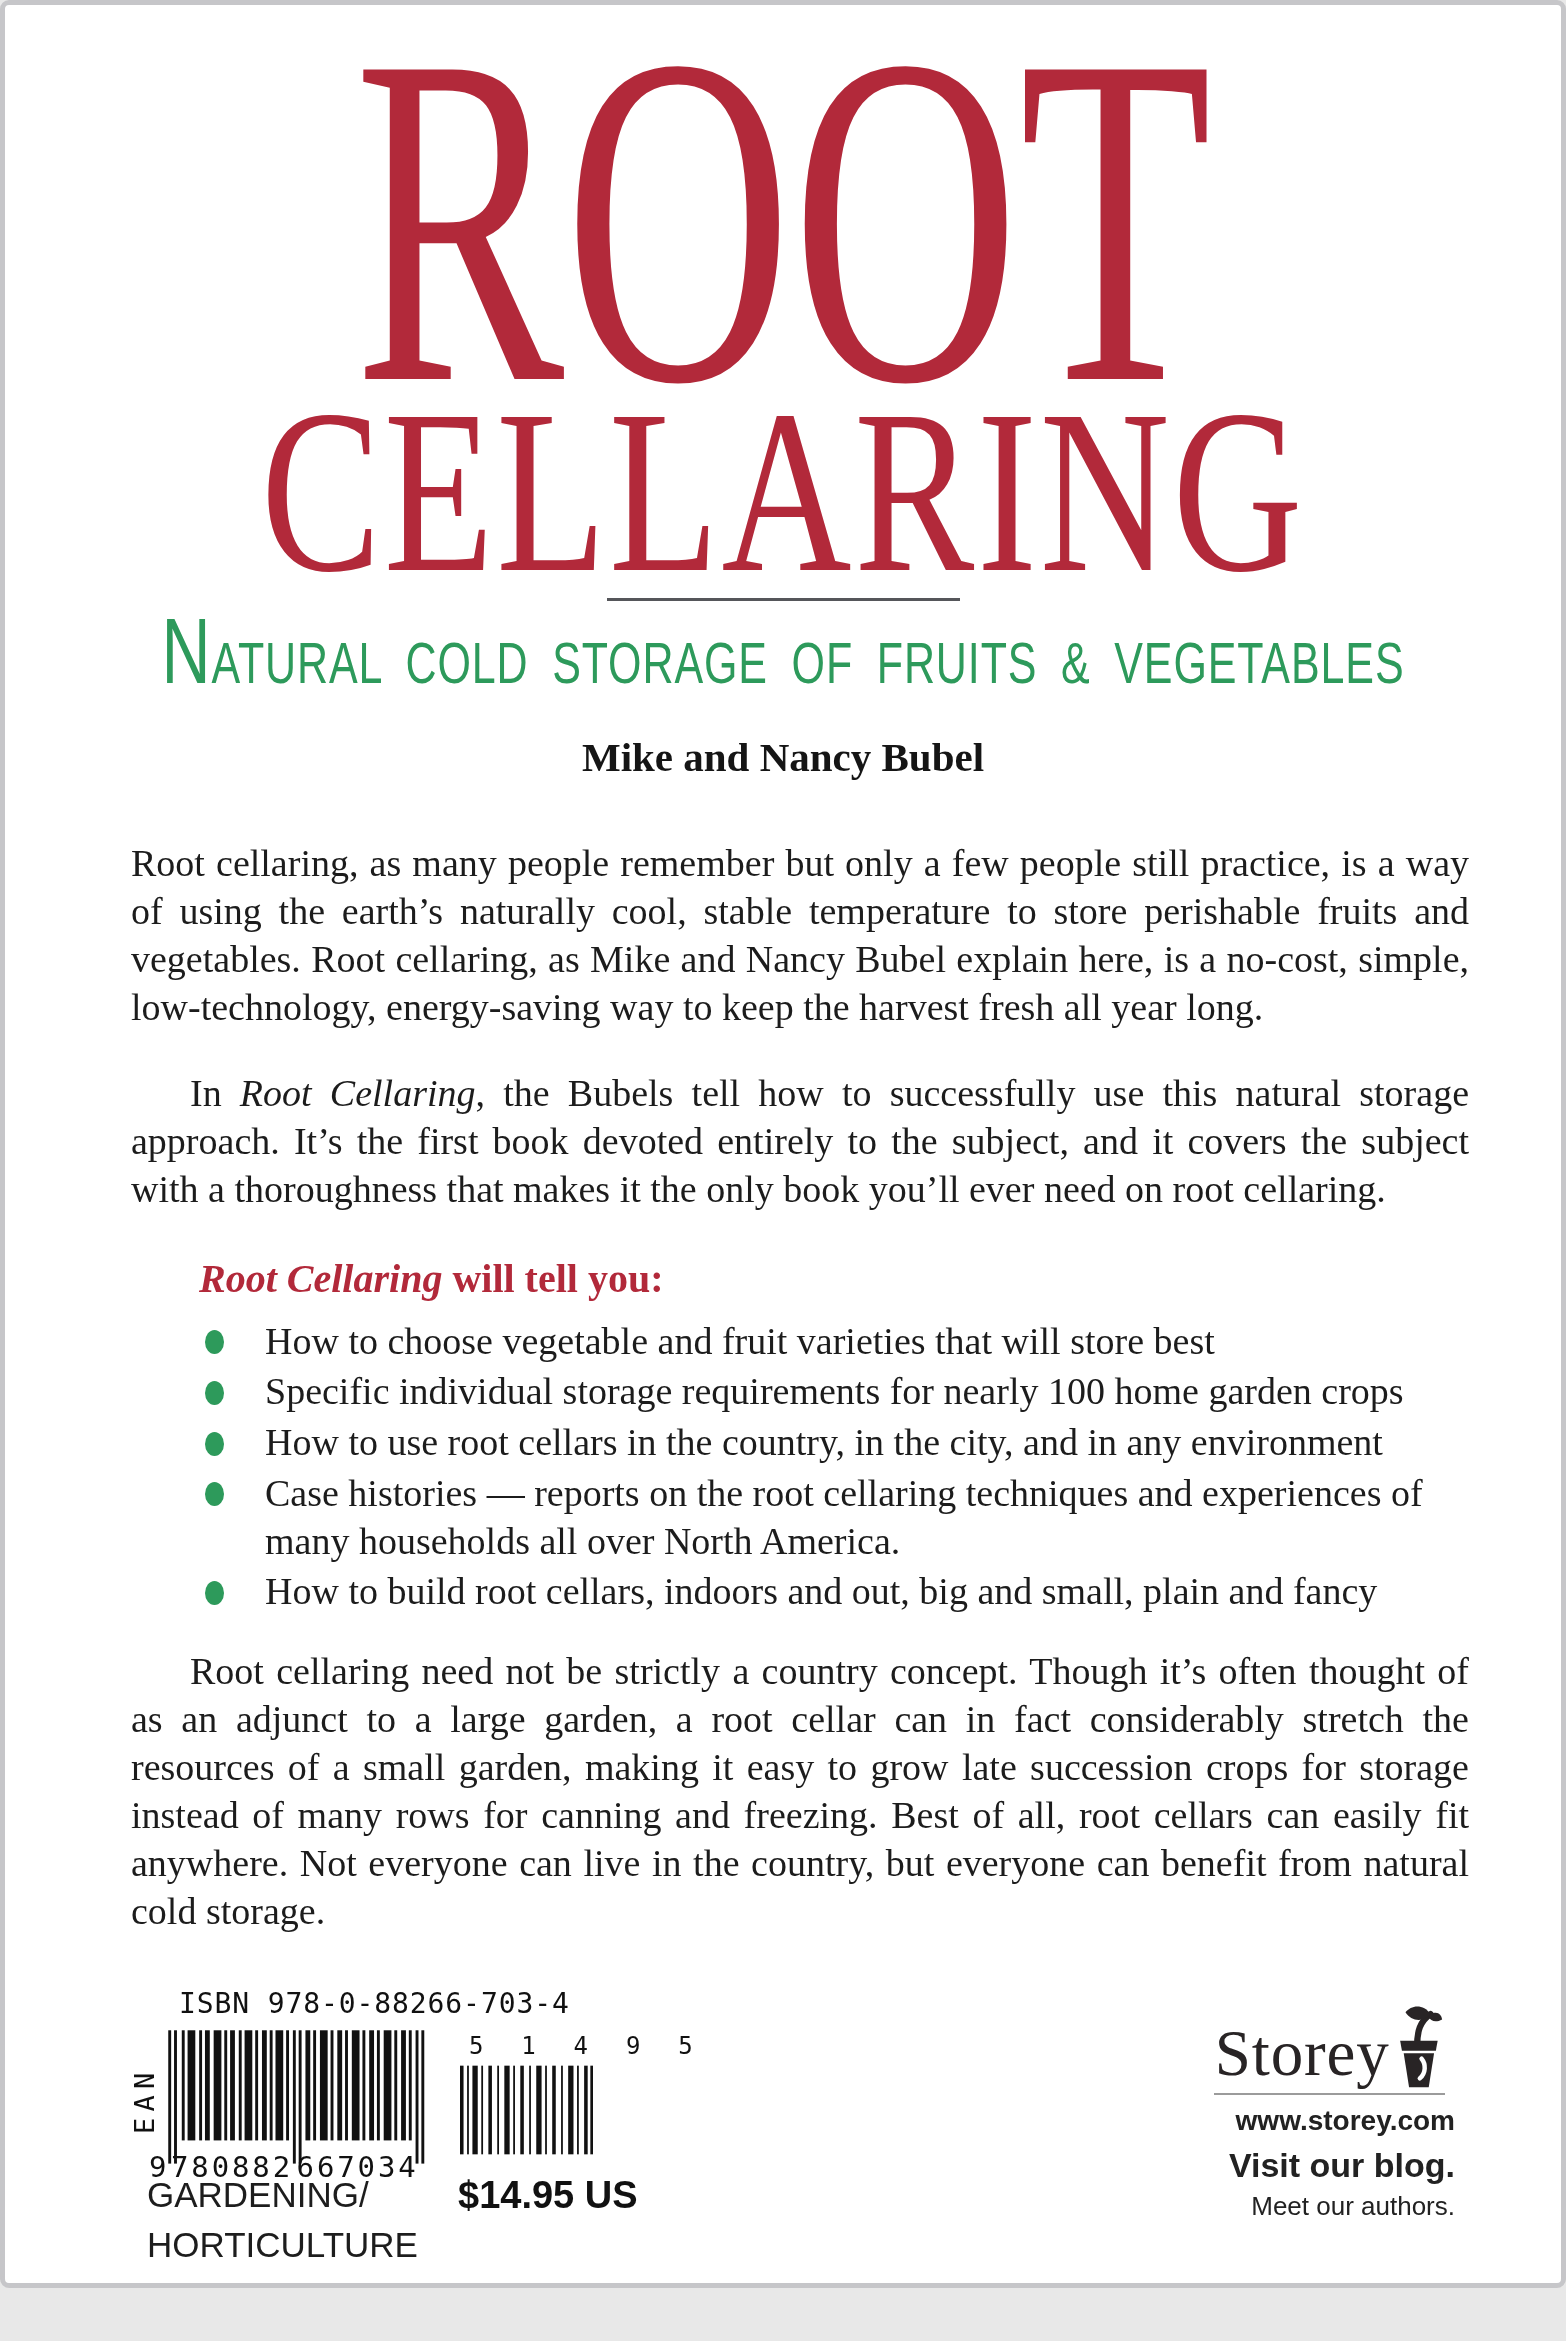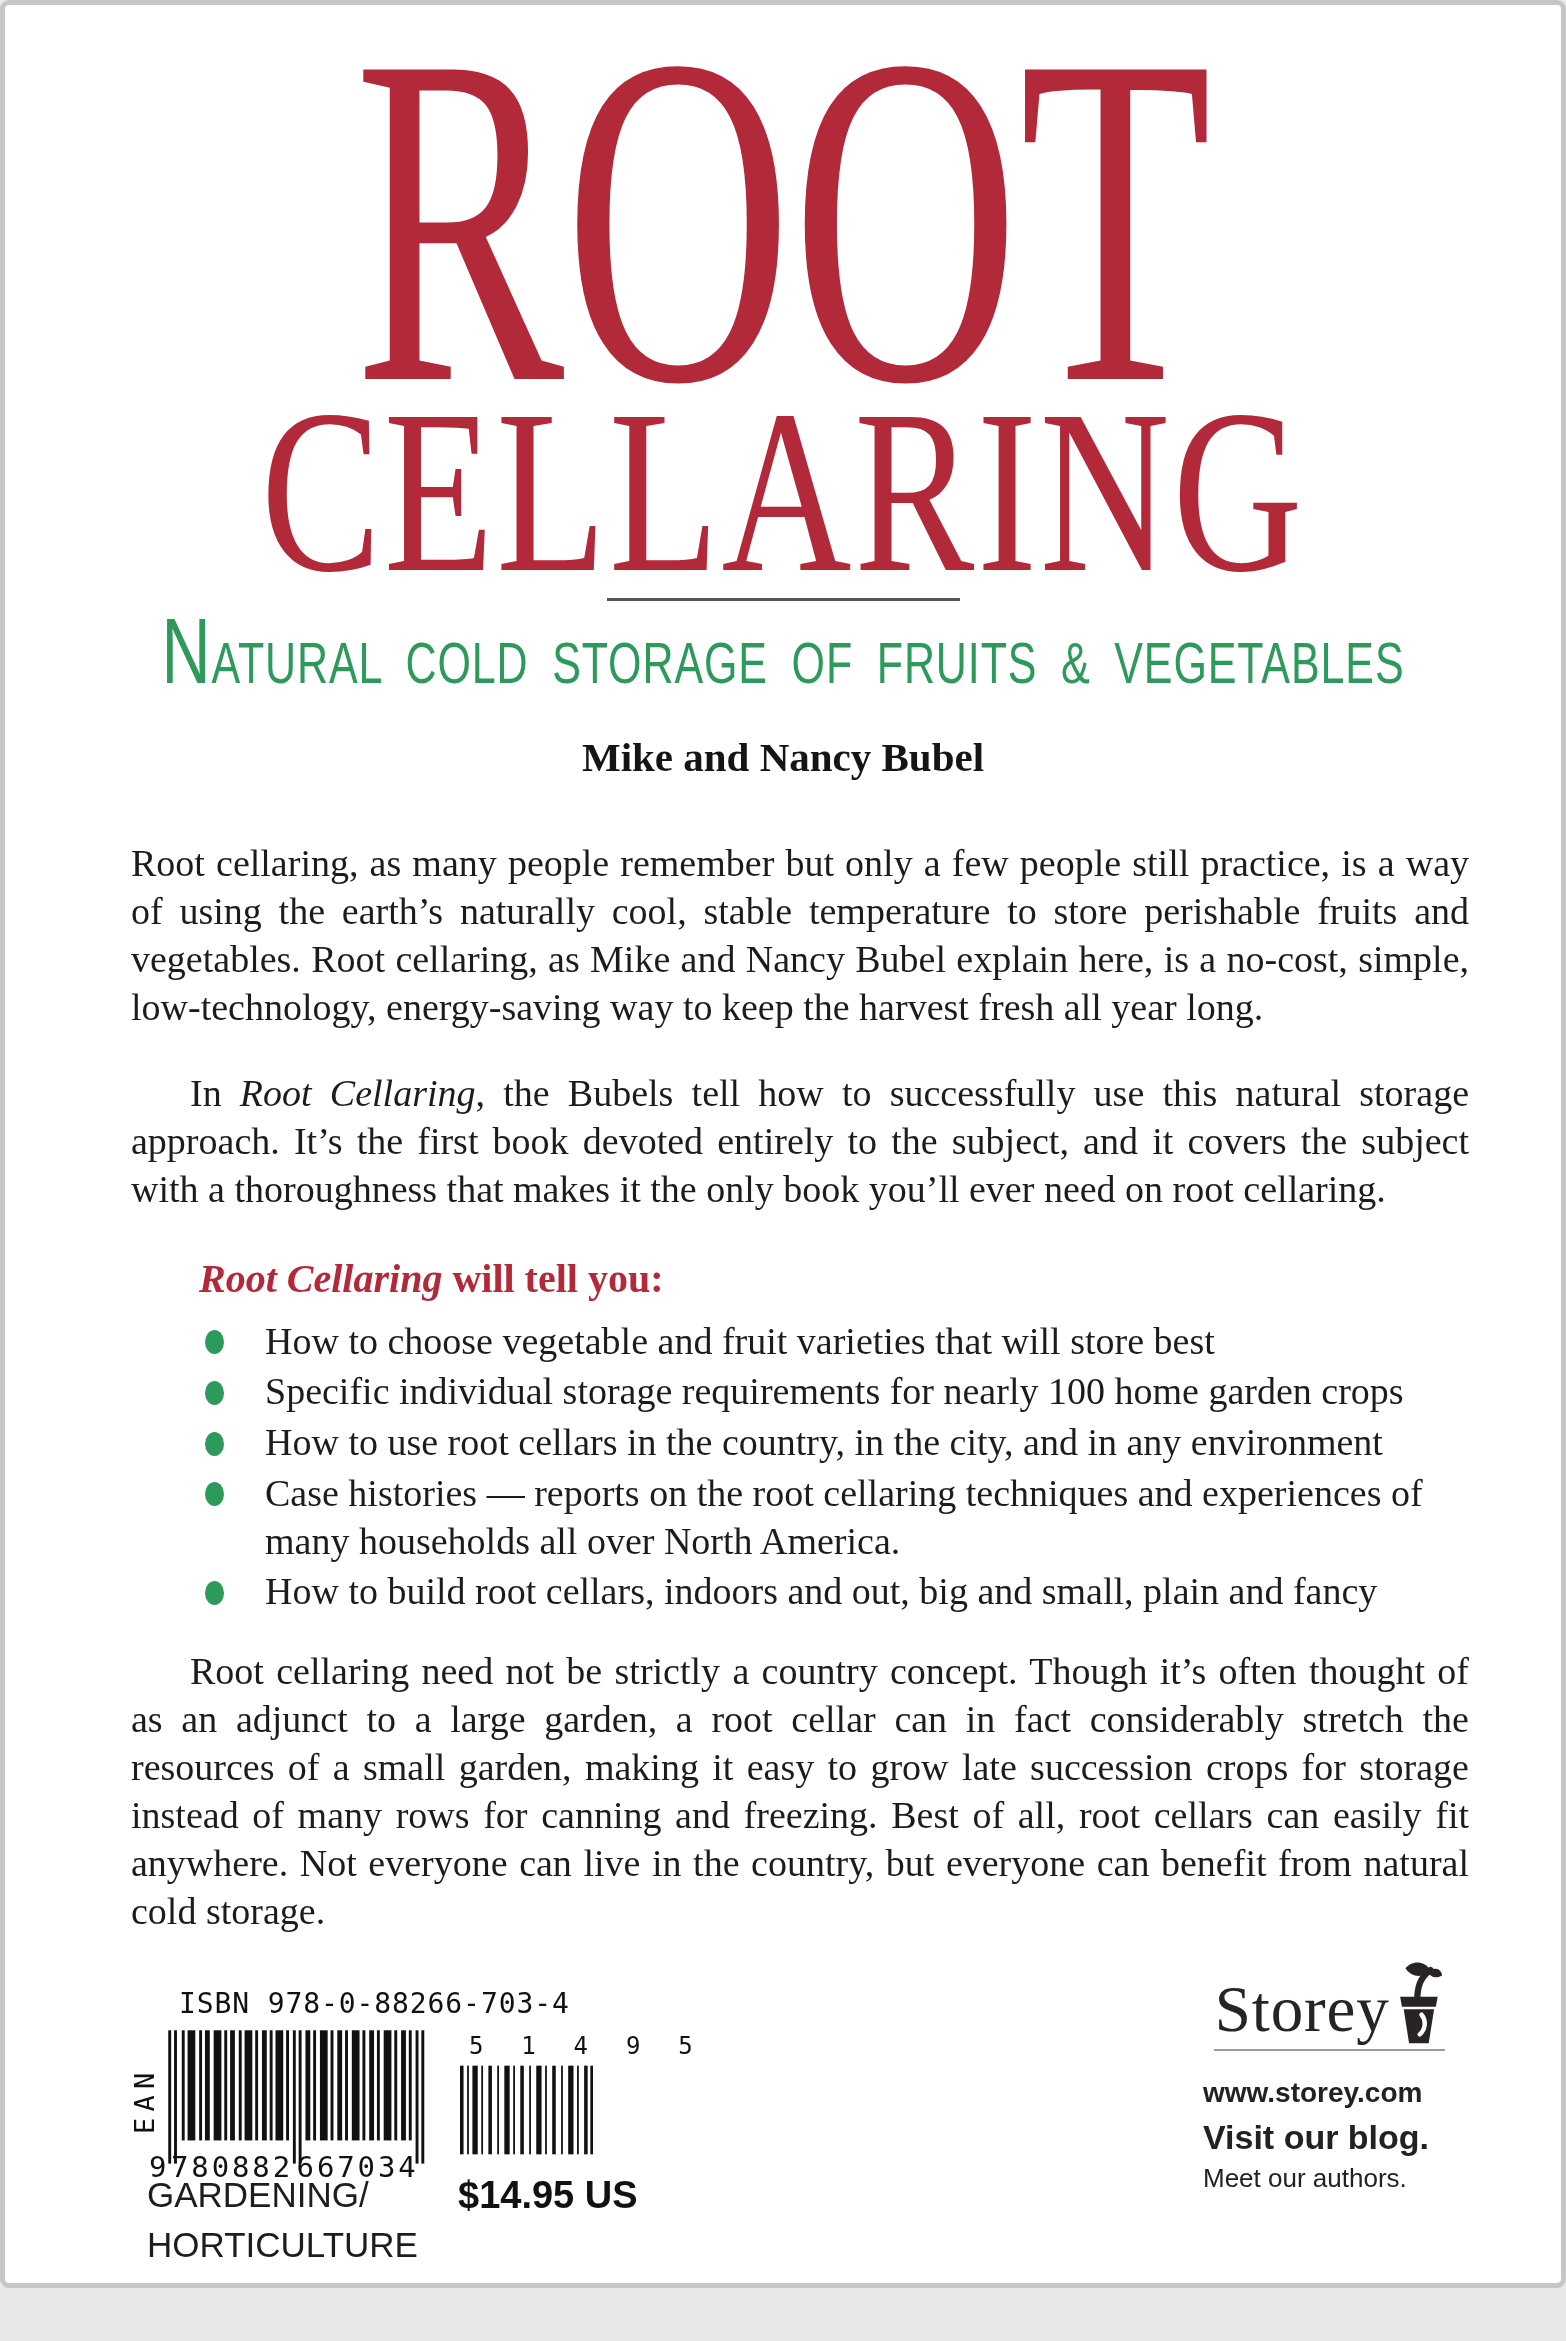--- a/index.html
+++ b/index.html
@@ -92,31 +92,31 @@
     position:absolute;left:142px;top:2165px;
     font-family:"Liberation Sans", sans-serif;
     font-size:35px;line-height:50px;color:#1d1d1d;
   }
   .price{
     position:absolute;left:453px;top:2169px;
     font-family:"Liberation Sans", sans-serif;
     font-size:38px;font-weight:700;color:#111;
   }
   .publisher{
-    position:absolute;left:1198px;top:1956px;width:252px;
-    text-align:left;font-family:"Liberation Sans", sans-serif;
+    position:absolute;left:1198px;top:2000px;width:252px;
+    text-align:right;font-family:"Liberation Sans", sans-serif;
   }
   .logo-row{display:flex;align-items:flex-end;justify-content:center;}
   .logo-text{
     font-family:"Liberation Serif", serif;font-size:65px;line-height:65px;
     color:#282425;letter-spacing:0.9px;
   }
   .pot-icon{margin-left:3.6px;margin-bottom:-5.4px;}
   .logo-rule{width:231px;height:2.7px;background:#9b9b9b;border:0;margin:7.2px auto 0 auto;}
-  .website{font-size:28px;font-weight:700;color:#222;margin-top:26px;}
+  .website{font-size:28px;font-weight:700;color:#222;margin-top:10px;}
   .blog-line{font-size:34px;color:#222;margin-top:9px;font-weight:bold;}
   .authors-line{font-size:26px;color:#222;margin-top:5.4px;}
   .bars rect{fill:#111;}
   svg text{font-family:"DejaVu Sans Mono", monospace;fill:#111;}
 </style>
 </head>
 <body>
 
 <div class="page">
 

